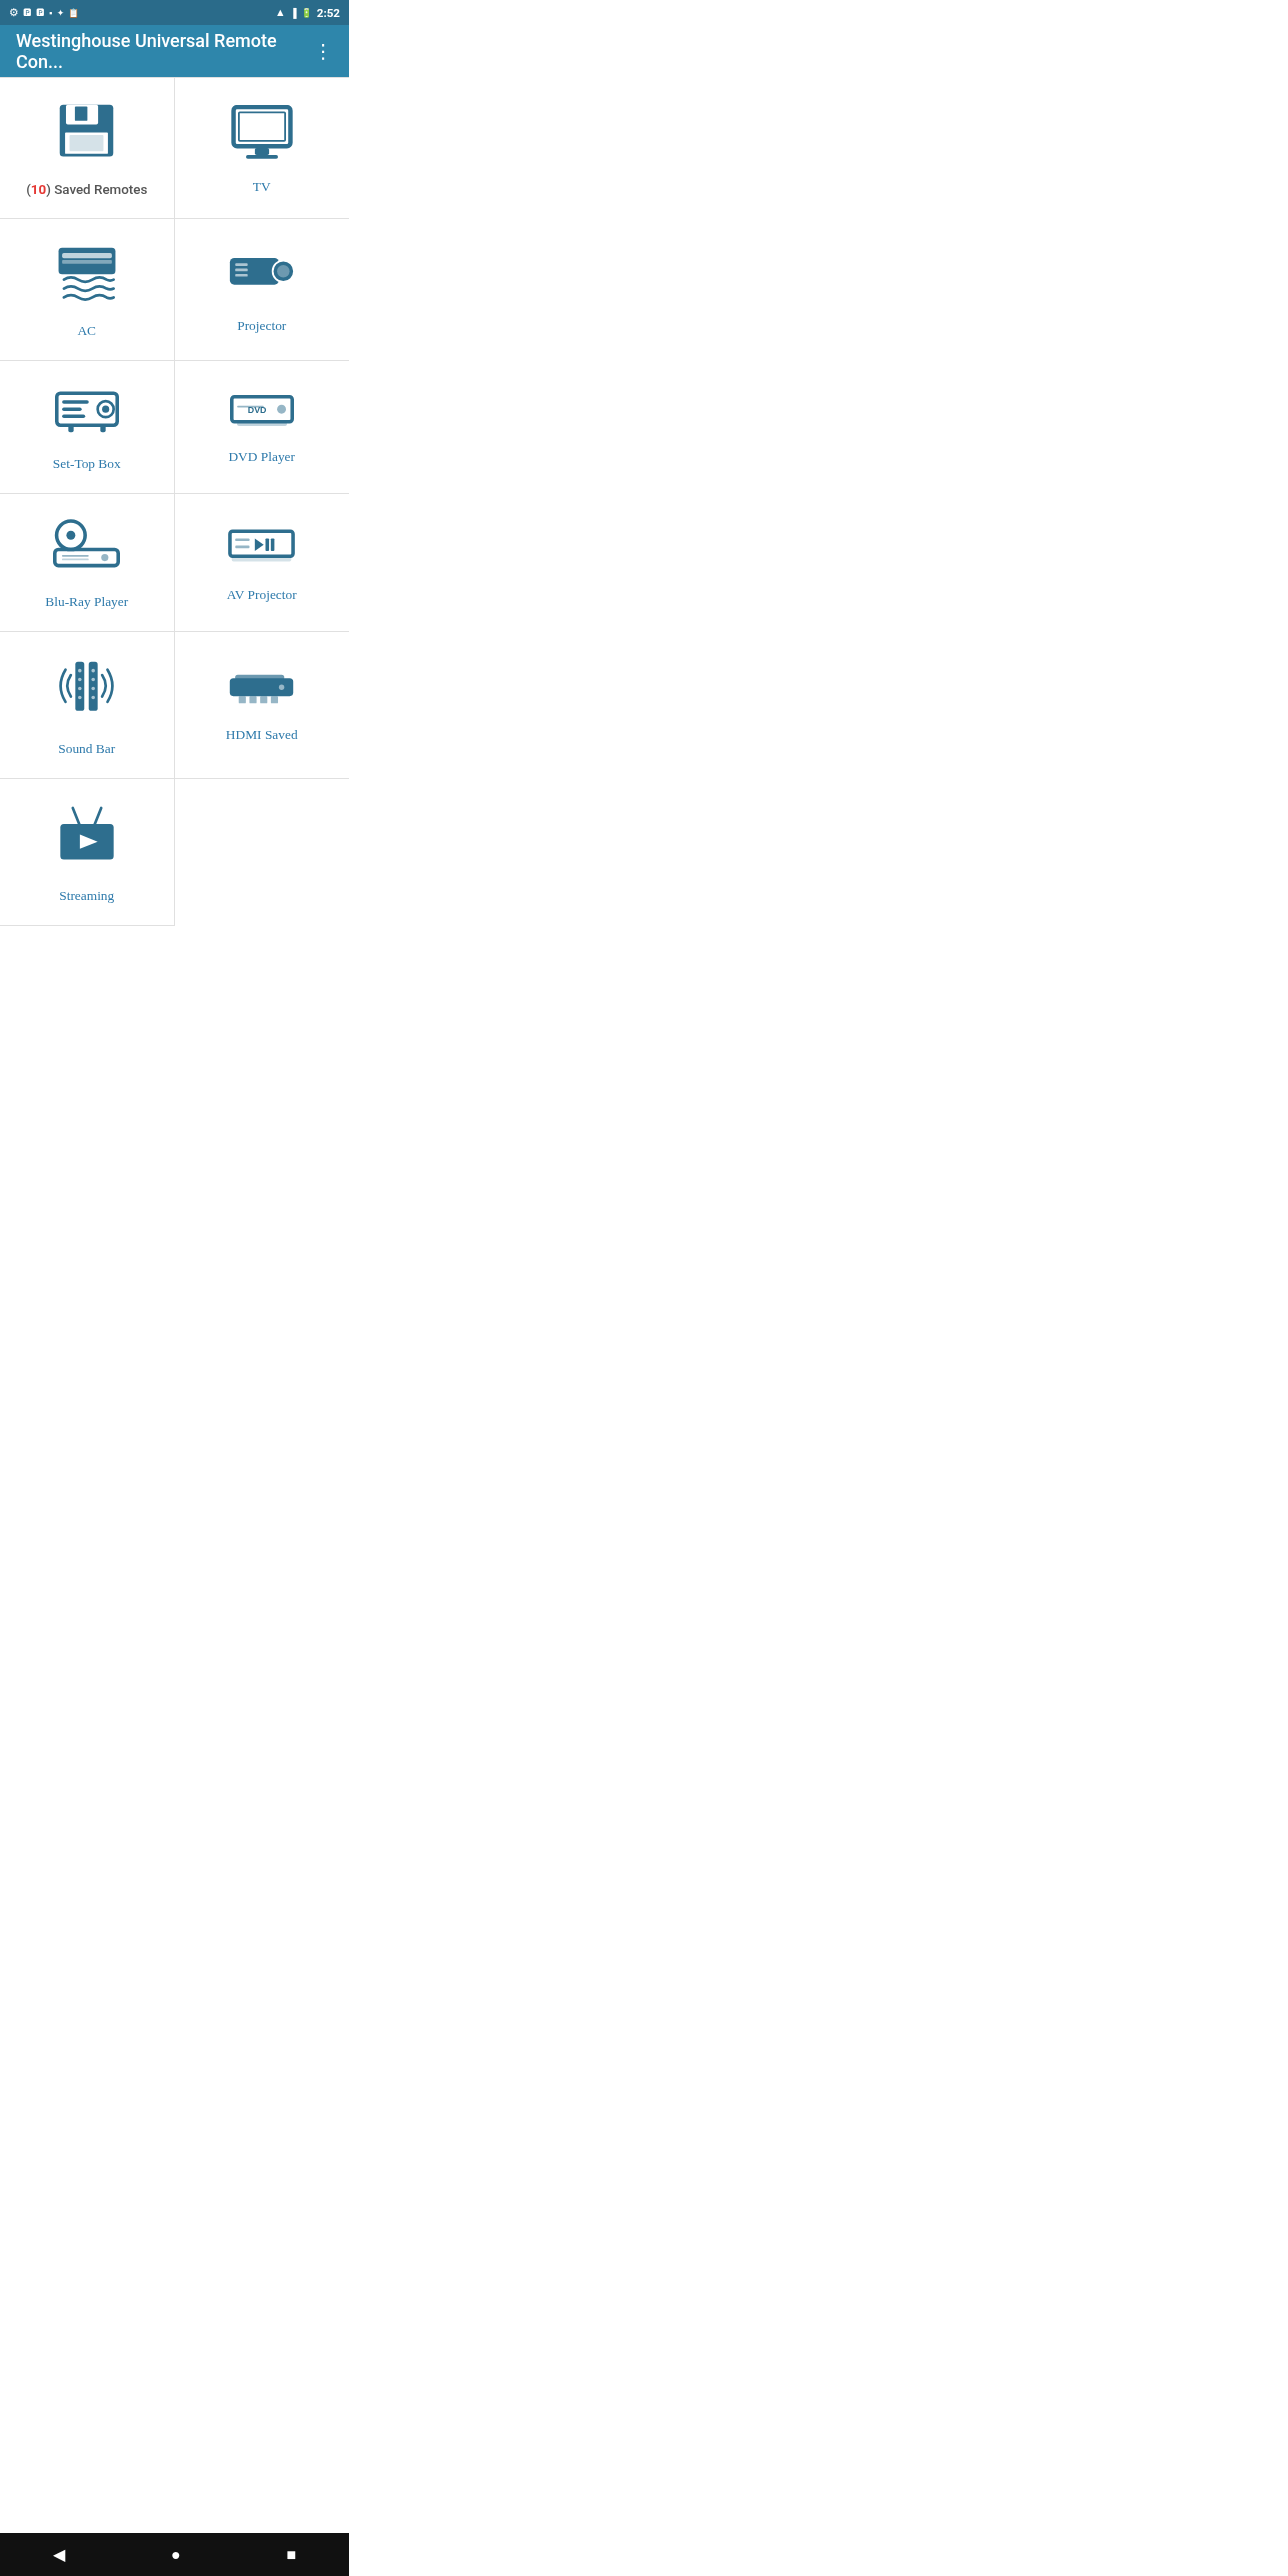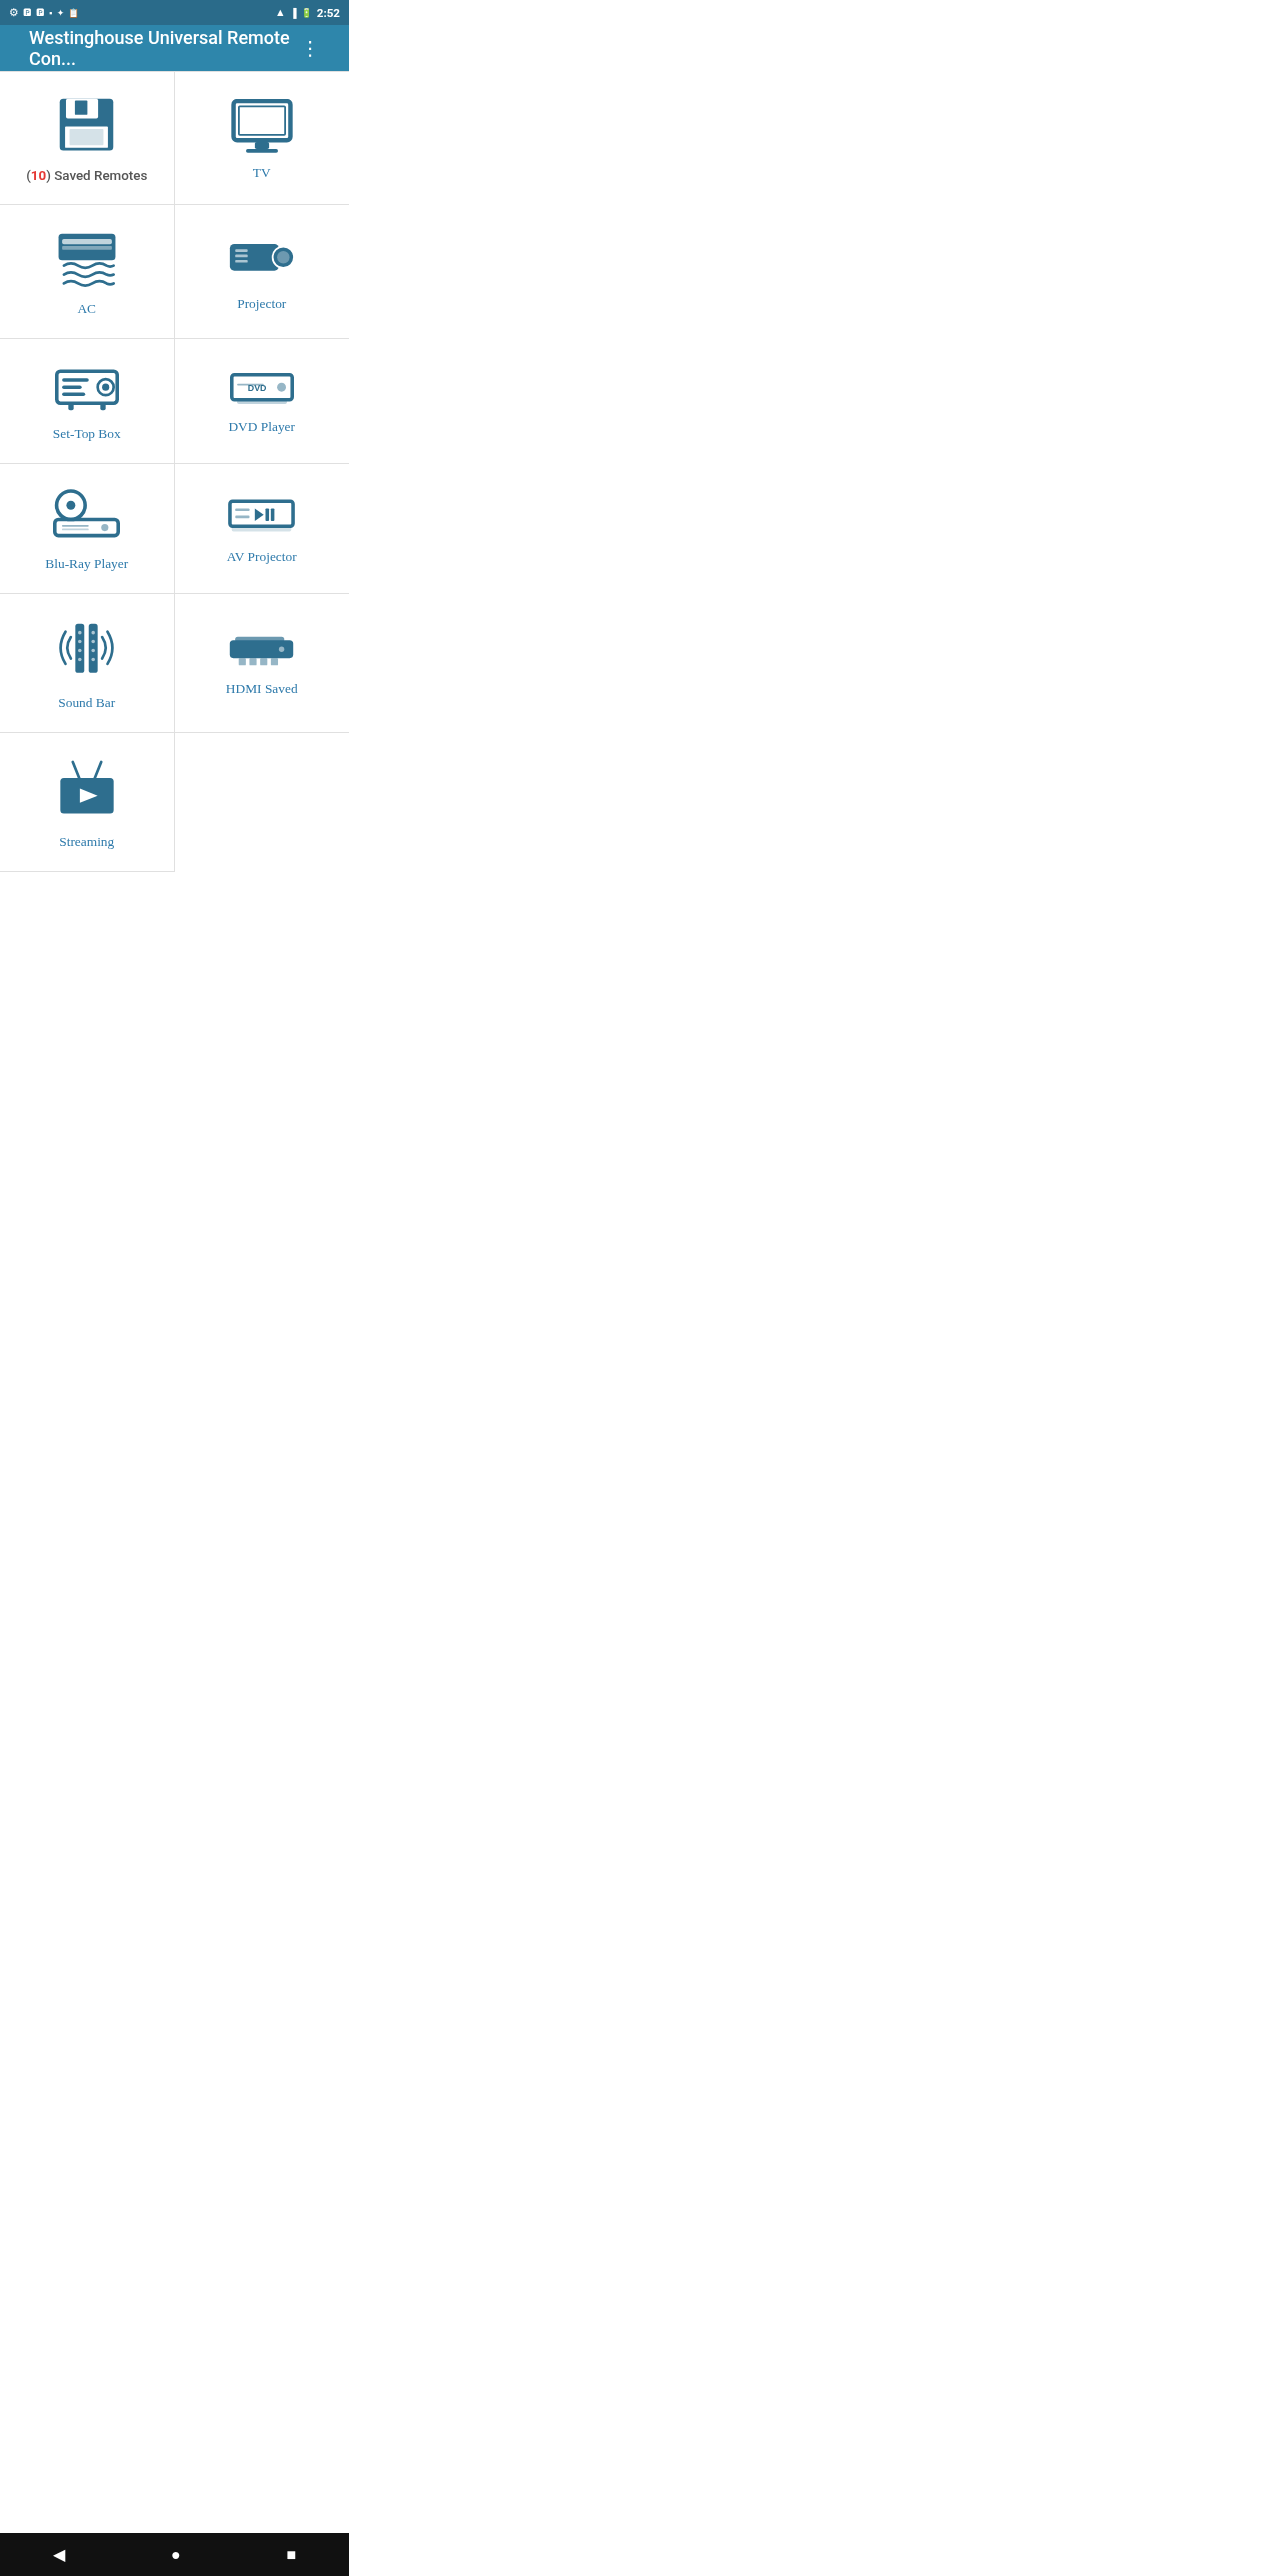--- a/index.html
+++ b/index.html
@@ -37,24 +37,24 @@
     .status-time {
       color: #fff;
       font-size: 11.6px;
       font-weight: bold;
       text-align: center;
     }
 
     
     .app-bar {
       background: #2e86ab;
-      height: 46px;
-      display: flex;
-      align-items: center;
-      padding: 0 29px;
+      height: 52px;
+      display: flex;
+      align-items: center;
+      padding: 0 16px;
       justify-content: space-between;
     }
     .app-bar-title {
       color: #fff;
       font-size: 18px;
       font-weight: 500;
     }
     .app-bar-menu {
       color: #fff;
       font-size: 19.7px;
@@ -71,20 +71,21 @@
       display: flex;
       flex-direction: column;
       align-items: center;
       justify-content: center;
       padding: 25px 9px 21.5px;
       border-bottom: 0.9px solid #e0e0e0;
       cursor: pointer;
       background: #fff;
       min-height: 116px;
       position: relative;
+      gap: 8px;
     }
     .grid-cell:nth-child(odd) {
       border-right: 0.9px solid #e0e0e0;
     }
     .cell-icon {
       color: #2e6e8e;
       margin-bottom: 12.5px;
       display: flex;
       align-items: center;
       justify-content: center;

